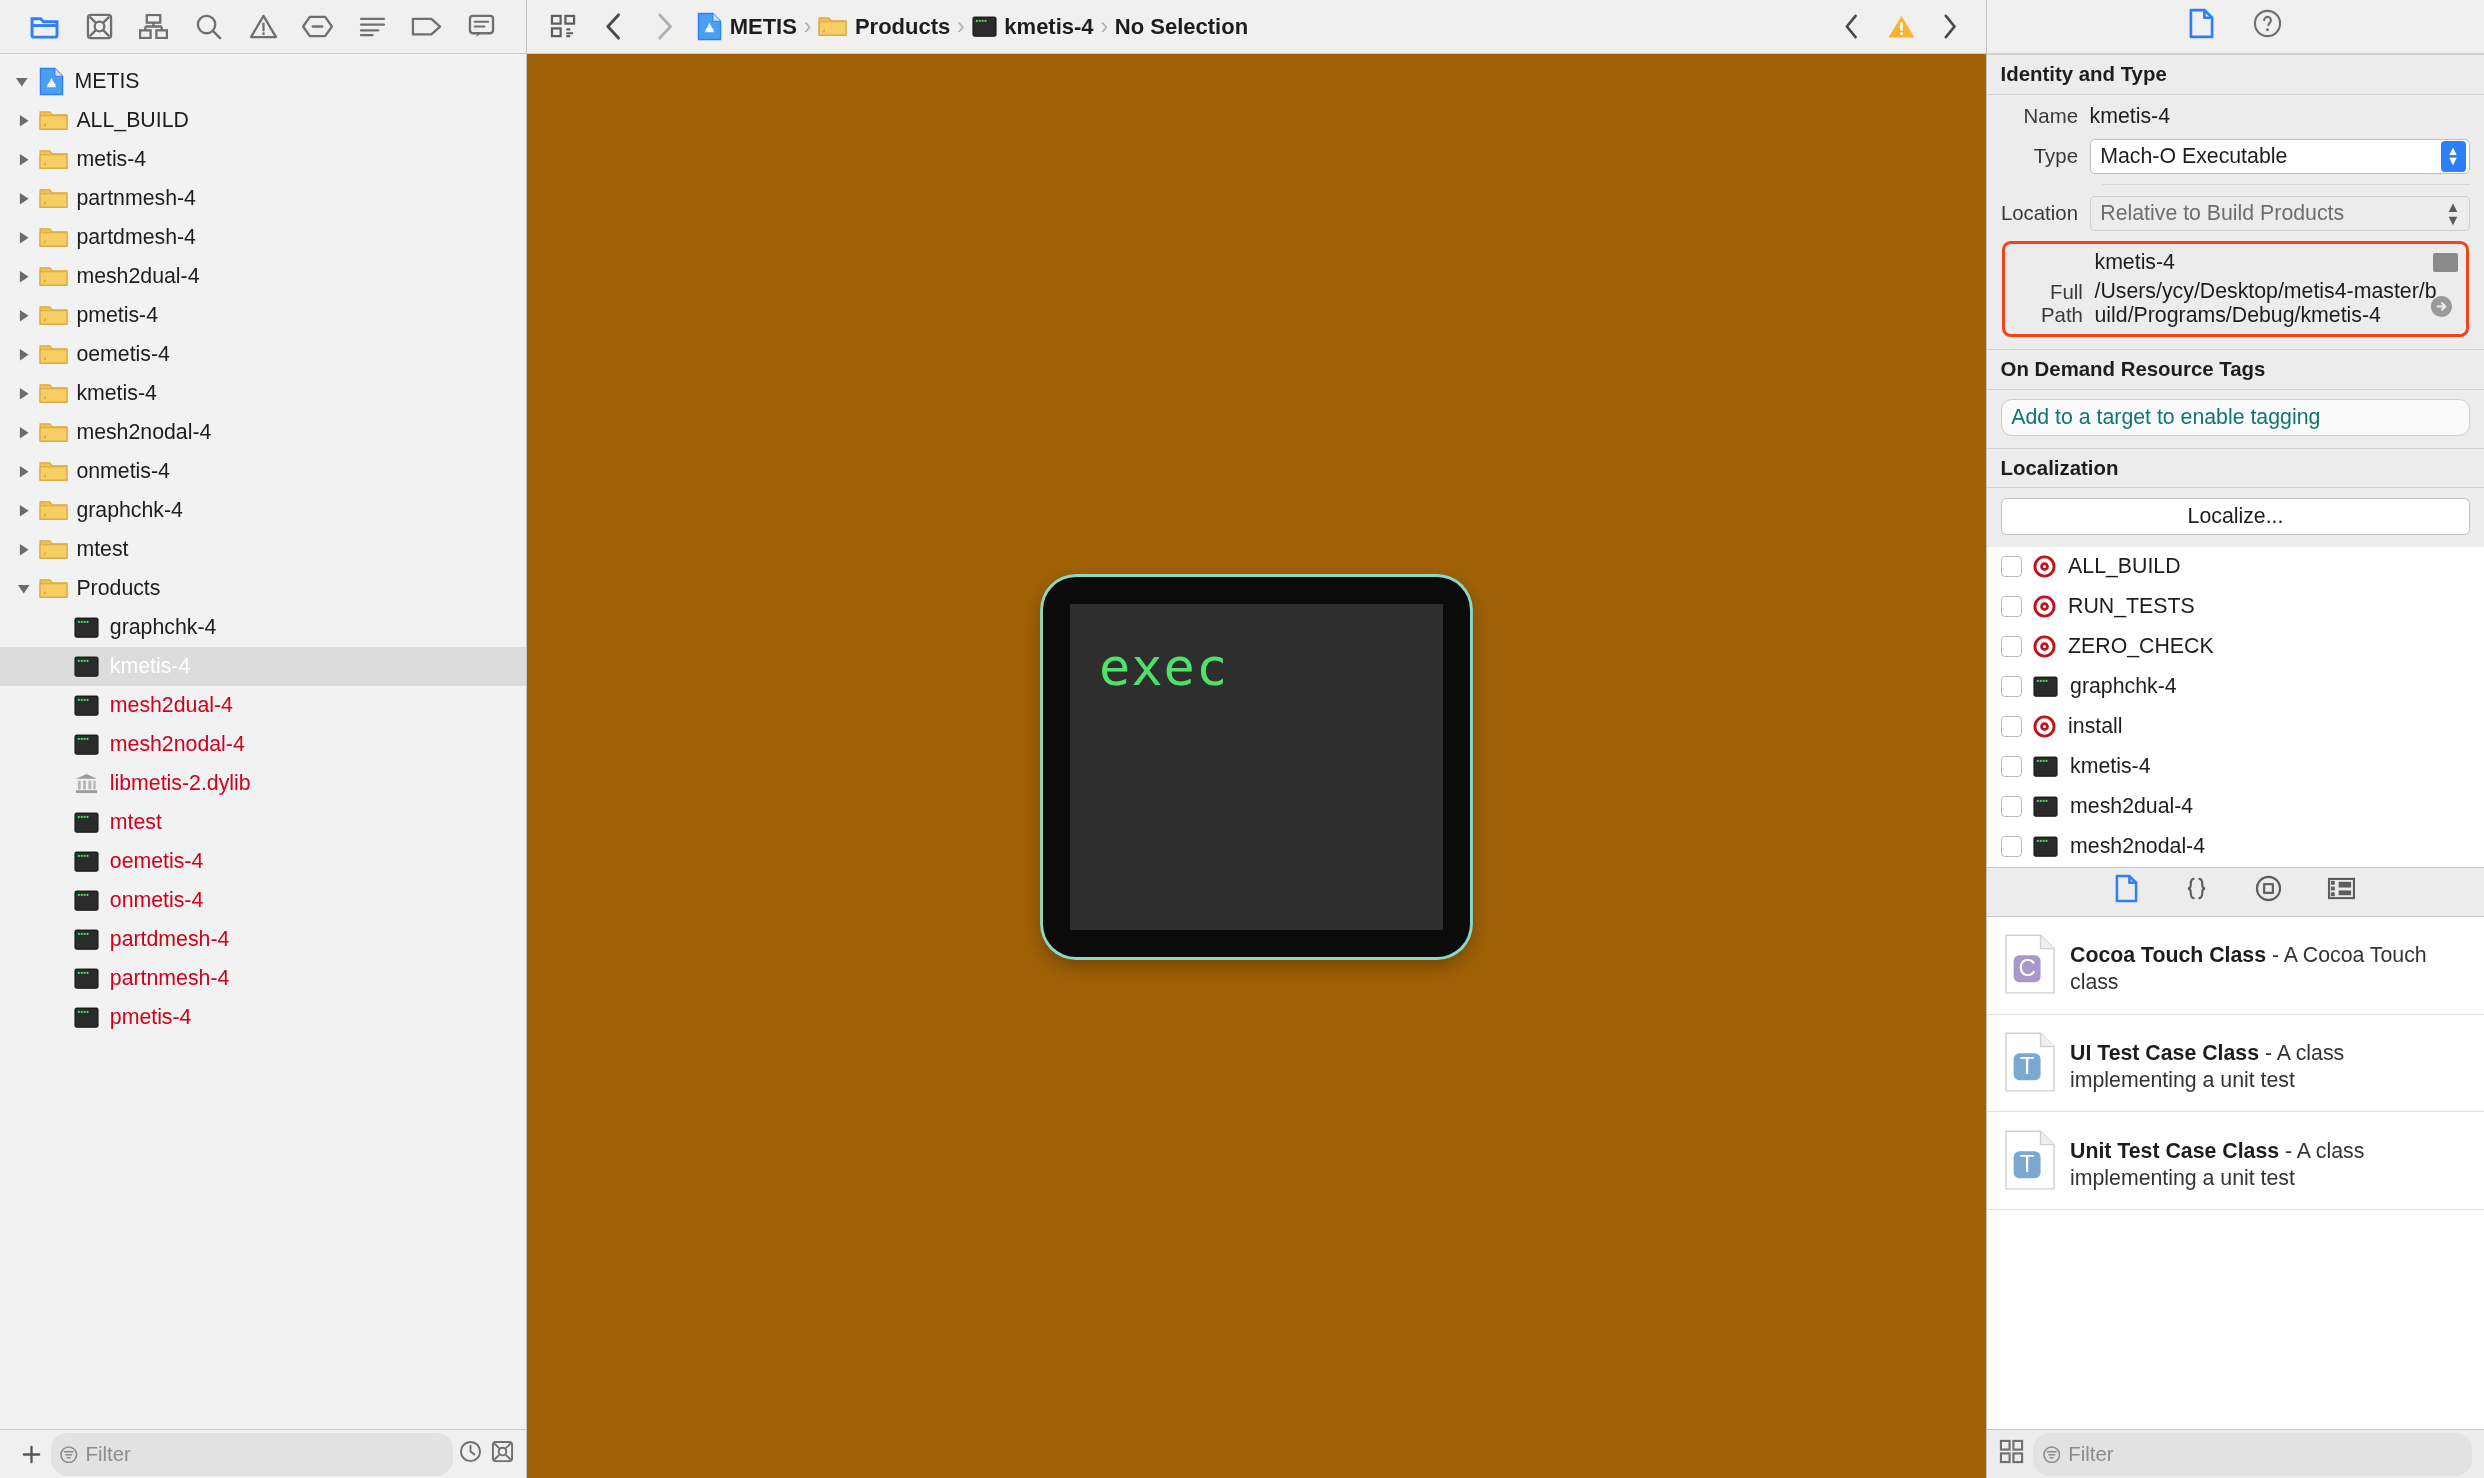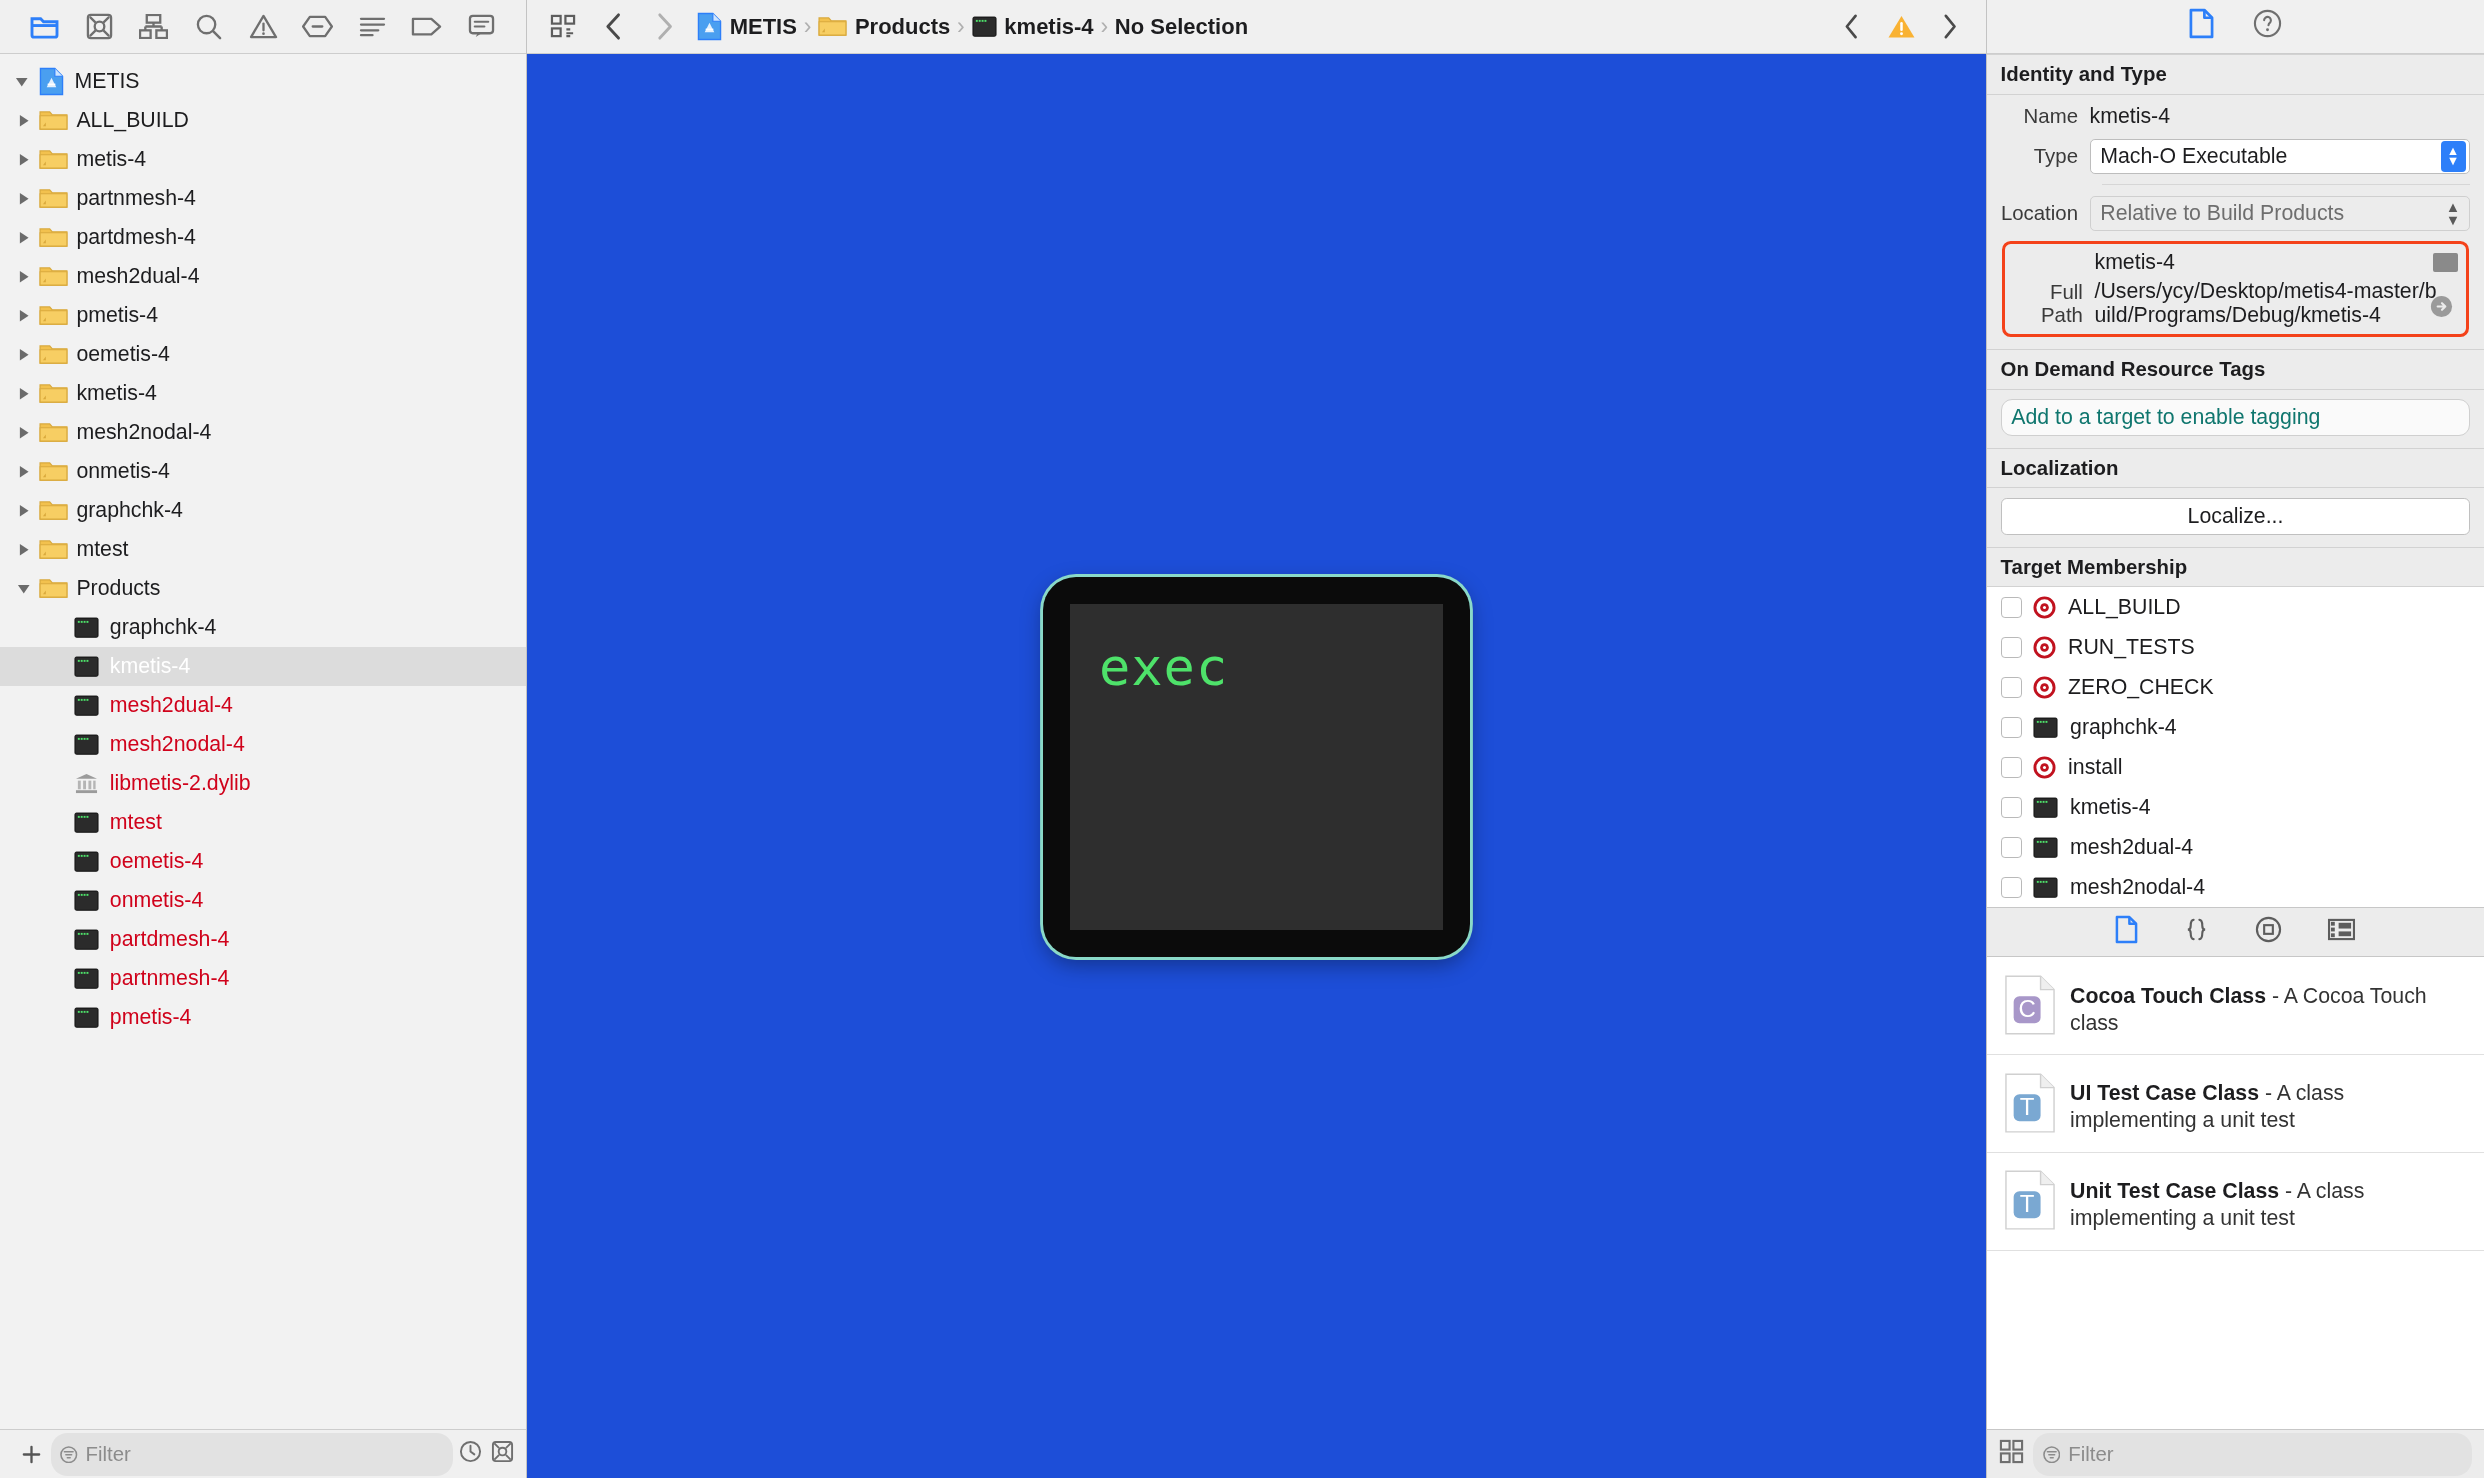--- a/index.html
+++ b/index.html
@@ -55,21 +55,21 @@
               padding:0 13.6px; }
   .crumb-left { display:flex; align-items:center; gap:5.8px; }
   .crumb-icon-btn { width:45px; height:41px; display:flex; align-items:center;
                     justify-content:center; }
   .crumbs { display:flex; align-items:center; margin-left:9.7px; gap:3.9px;
             font-size:22px; font-weight:600; }
   .crumb { display:flex; align-items:center; gap:7.8px; }
   .sep { color:#b0b0b0; font-size:23px; padding:0 2.9px; font-weight:400; }
   .crumb-right { margin-left:auto; display:flex; align-items:center; gap:3.9px; }
 
-  .editor-area { flex:1 1 auto; position:relative; background:#1d4ed8;
+  .editor-area { flex:1 1 auto; position:relative; background:#a16207;
                  display:flex; align-items:center; justify-content:center; }
   .exec-device { width:427px; height:380px; background:#0b0b0b;
                  border-radius:33px; position:relative;
                  box-shadow:0 0 0 2.9px #8ad9c8, 0 7.8px 21.3px rgba(0,0,0,.35); }
   .exec-screen { position:absolute; left:27px; top:27px; right:27px; bottom:27px;
                  background:#2e2e2e; }
   .exec-text { position:absolute; left:29px; top:33px; color:#4ee26a;
                font-family:"DejaVu Sans Mono", monospace; font-size:52px;
                letter-spacing:1px; }
 
@@ -783,21 +783,20 @@
         </div>
       </div>
 
       <div class="sect-head">Localization</div>
       <div class="sect-body">
         <div class="localize-btn">
           <span>Localize...</span>
         </div>
       </div>
 
-      <div class="sect-head">Target Membership</div>
       <div class="tm-list" id="tmlist">
           <div class="tm-row">
             <span class="cbox"></span>
             <span style="display: inline-flex;">
               <svg width="23" height="23" viewBox="0 0 24 24">
                 <circle cx="12" cy="12" r="10" fill="none" stroke="#c1121f" stroke-width="3"></circle>
                 <circle cx="12" cy="12" r="4.5" fill="#c1121f"></circle>
                 <circle cx="12" cy="12" r="1.6" fill="#fff"></circle>
               </svg>
             </span>

